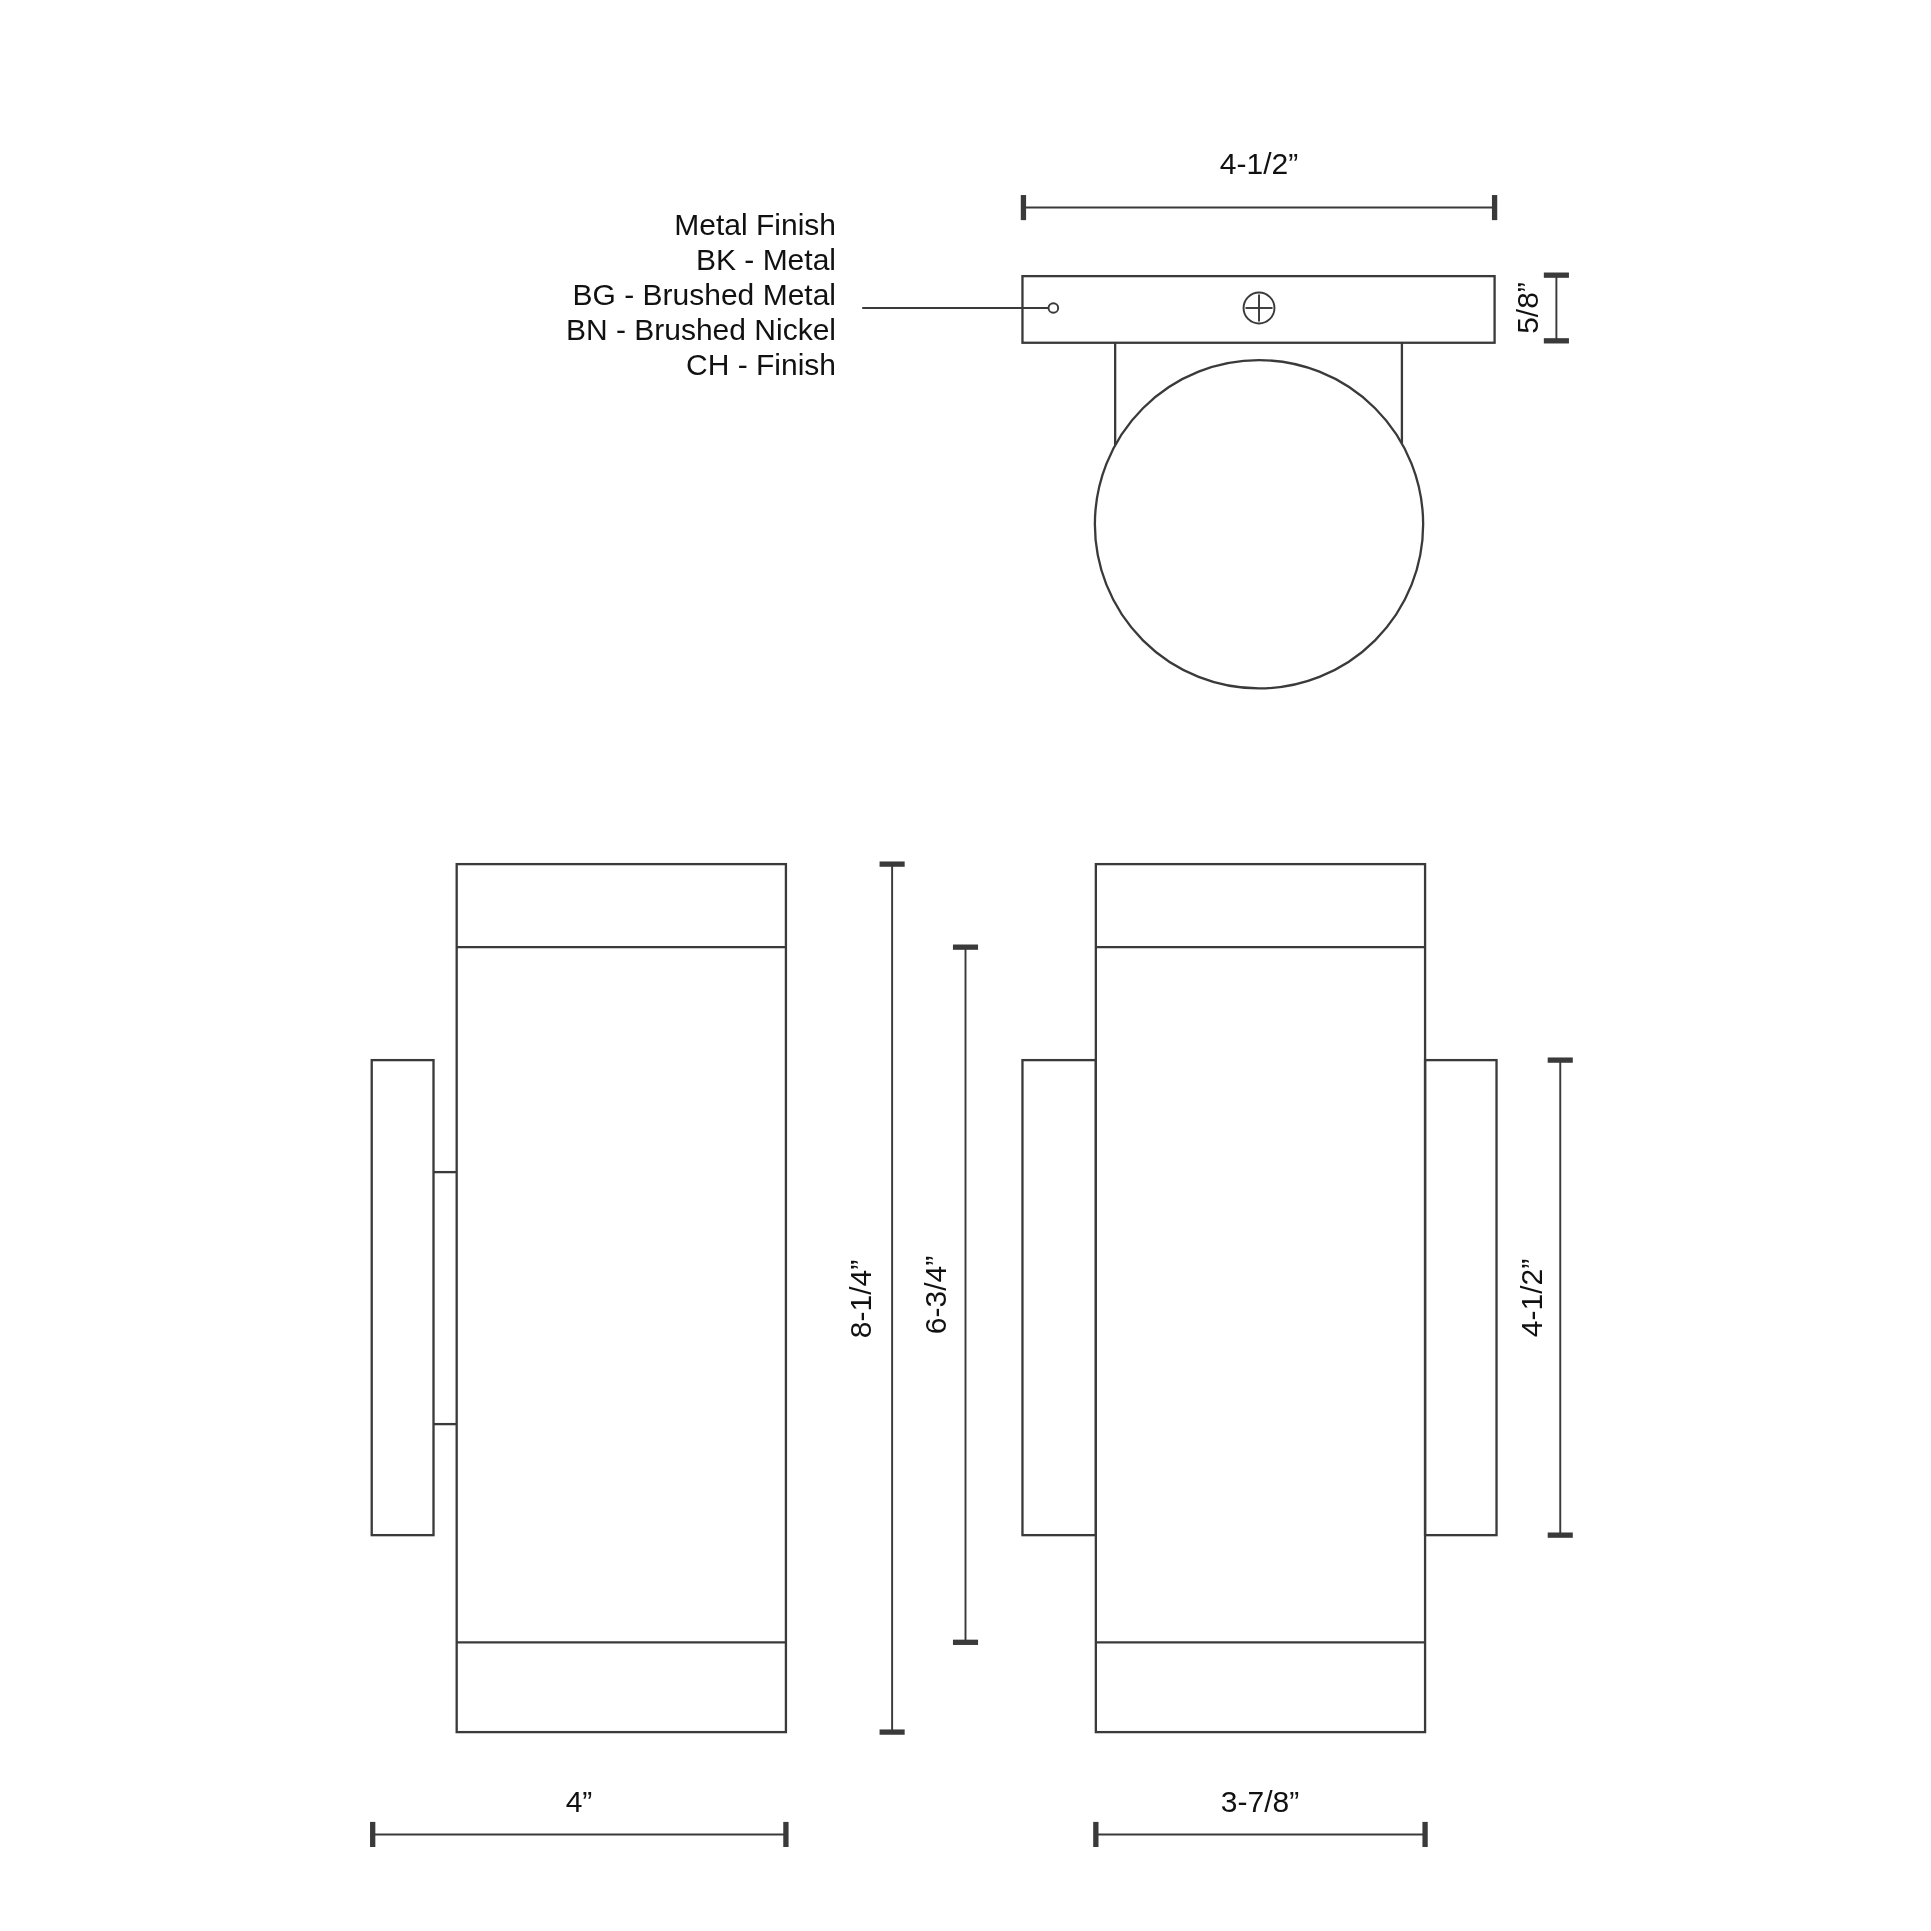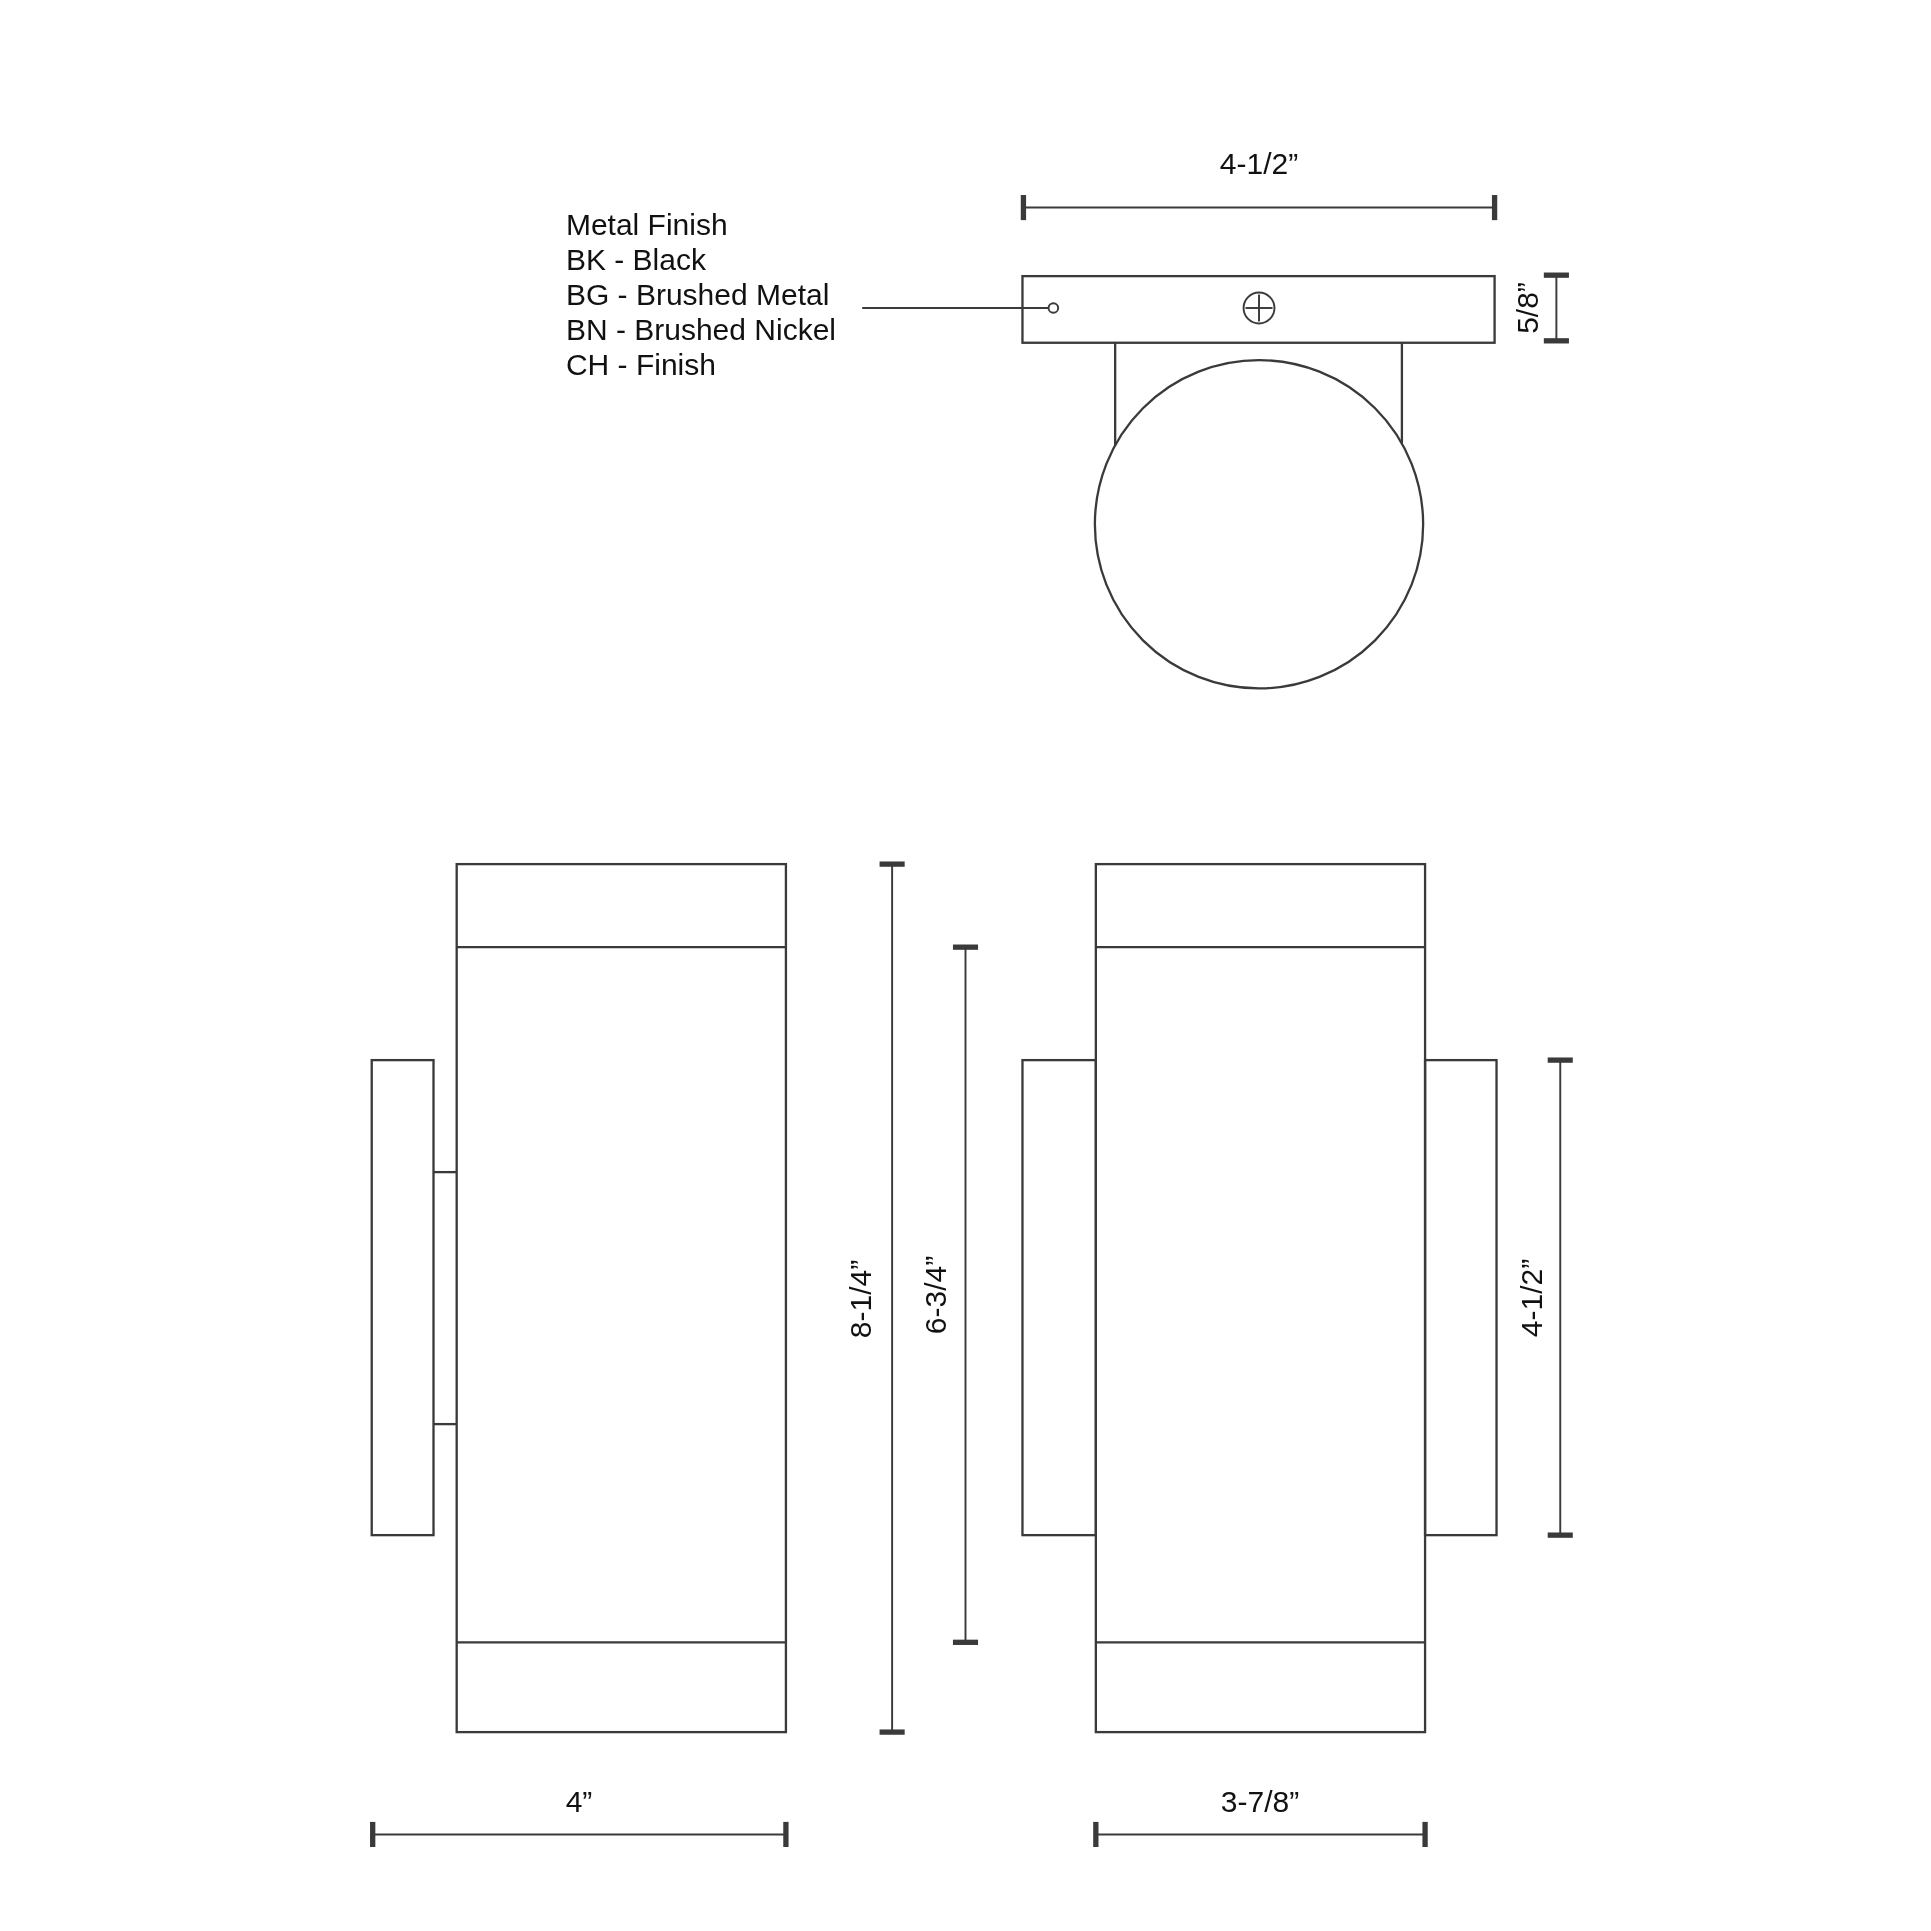--- a/index.html
+++ b/index.html
@@ -26,21 +26,21 @@
     line-height:36px;
     white-space:nowrap;
     transform:translate(-50%,-50%);
     color:var(--text);
   }
   .label.rot{transform:translate(-50%,-50%) rotate(-90deg);}
   .legend{
     position:absolute;
     top:207px;
     right:1095px;
-    text-align:left;
+    text-align:right;
     font-size:30px;
     line-height:35px;
     color:var(--text);
   }
 </style>
 </head>
 <body>
 
 <div class="canvas">
 
@@ -110,21 +110,21 @@
       <g>
         <line class="thin" x1="1135" y1="1900" x2="1476" y2="1900"></line>
         <line class="tick" x1="1135" y1="1887" x2="1135" y2="1913"></line>
         <line class="tick" x1="1476" y1="1887" x2="1476" y2="1913"></line>
       </g>
     </g>
   </svg>
 
   <div class="legend">
     <div>Metal Finish</div>
-    <div>BK - Black</div>
+    <div>BK - Metal</div>
     <div>BG - Brushed Metal</div>
     <div>BN - Brushed Nickel</div>
     <div>CH - Finish</div>
   </div>
 
   <div class="label" style="left:1259px;top:164px;">4-1/2”</div>
 
   <div class="label rot" style="left:1528px;top:308px;">5/8”</div>
 
   <div class="label rot" style="left:861px;top:1299px;">8-1/4”</div>

